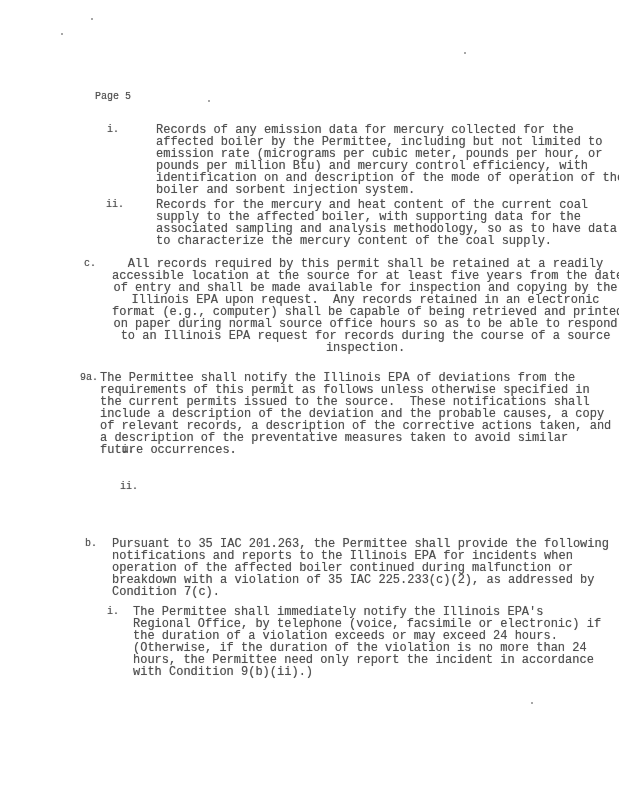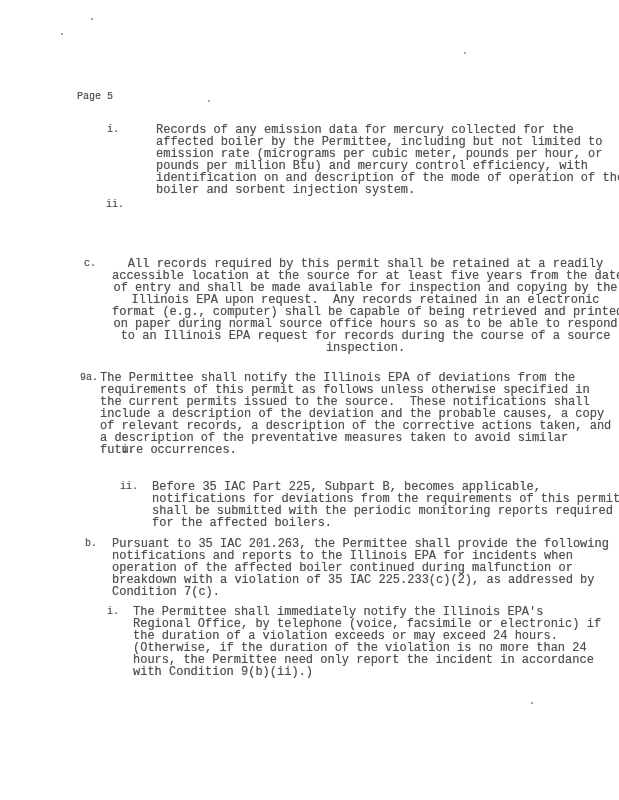--- a/index.html
+++ b/index.html
@@ -8,21 +8,21 @@
     background:#ffffff;
     font-family:"Liberation Mono","DejaVu Sans Mono",monospace;
   }
   .scan{
     position:absolute;inset:0;
     color:#4f4f4f;
     filter:blur(0.28px) contrast(0.97);
     text-shadow:0 0 0.7px rgba(95,95,95,0.65);
   }
   .pageno{
-    position:absolute;left:77px;top:91px;
+    position:absolute;left:95px;top:91px;
     font-size:10px;line-height:12px;white-space:pre;font-family:Liberation Mono, monospace;
   }
   .block{position:absolute;left:0;width:619px;}
   .block .lbl{
     position:absolute;top:0;
     font-size:10px;line-height:12px;white-space:pre;
   }
   .block .txt{
     font-size:12px;line-height:12px;white-space:pre;
   }
@@ -55,20 +55,24 @@
     <div class="txt">Records of any emission data for mercury collected for the
 affected boiler by the Permittee, including but not limited to
 emission rate (micrograms per cubic meter, pounds per hour, or
 pounds per million Btu) and mercury control efficiency, with
 identification on and description of the mode of operation of the
 boiler and sorbent injection system.</div>
   </div>
 
   <div class="block" id="p2">
     <span class="lbl">ii.</span>
+    <div class="txt">Records for the mercury and heat content of the current coal
+supply to the affected boiler, with supporting data for the
+associated sampling and analysis methodology, so as to have data
+to characterize the mercury content of the coal supply.</div>
   </div>
 
   <div class="block" id="p3">
     <span class="lbl">c.</span>
     <div class="txt">All records required by this permit shall be retained at a readily
 accessible location at the source for at least five years from the date
 of entry and shall be made available for inspection and copying by the
 Illinois EPA upon request.  Any records retained in an electronic
 format (e.g., computer) shall be capable of being retrieved and printed
 on paper during normal source office hours so as to be able to respond
@@ -86,24 +90,20 @@
 a description of the preventative measures taken to avoid similar
 future occurrences.</div>
   </div>
 
   <div class="block" id="p5">
     <span class="lbl">i.</span>
   </div>
 
   <div class="block" id="p6">
     <span class="lbl">ii.</span>
-    <div class="txt">Before 35 IAC Part 225, Subpart B, becomes applicable,
-notifications for deviations from the requirements of this permit
-shall be submitted with the periodic monitoring reports required
-for the affected boilers.</div>
   </div>
 
   <div class="block" id="p7">
     <span class="lbl">b.</span>
     <div class="txt">Pursuant to 35 IAC 201.263, the Permittee shall provide the following
 notifications and reports to the Illinois EPA for incidents when
 operation of the affected boiler continued during malfunction or
 breakdown with a violation of 35 IAC 225.233(c)(2), as addressed by
 Condition 7(c).</div>
   </div>

